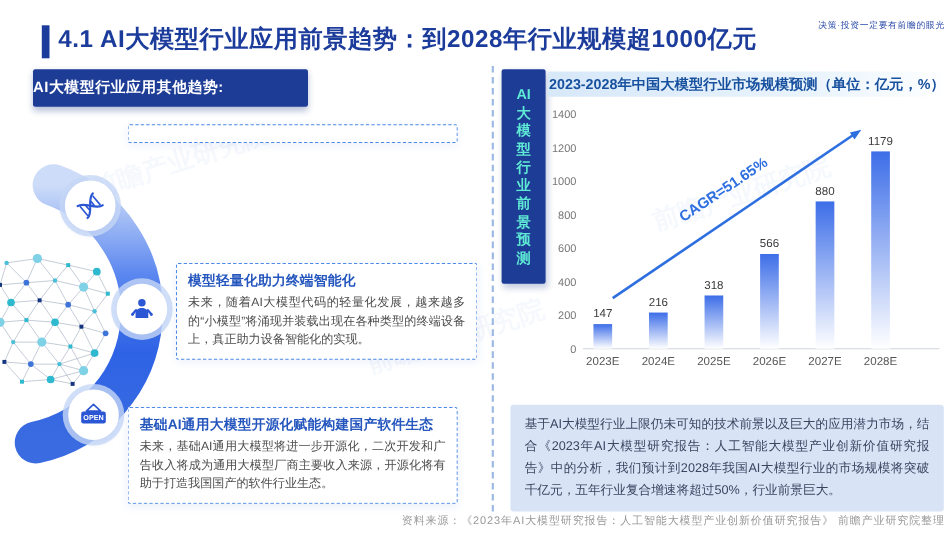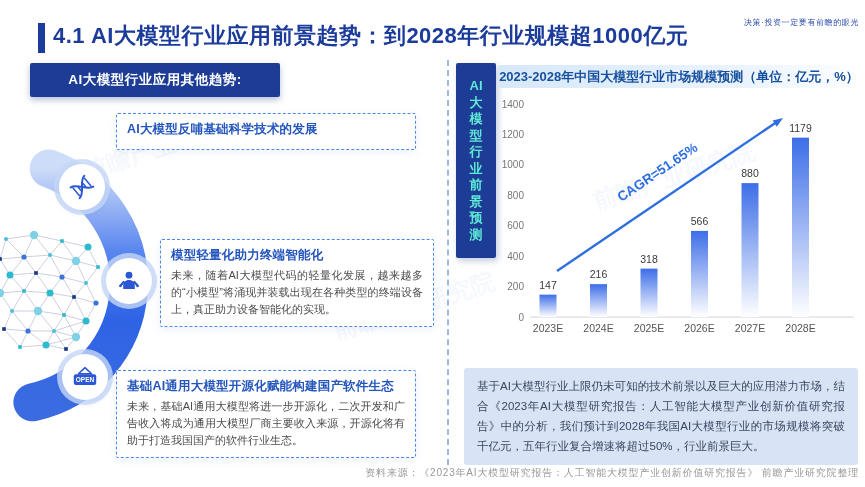--- a/index.html
+++ b/index.html
@@ -9,21 +9,21 @@
 
   
   .accent-bar{position:absolute;left:38px;top:23px;width:7px;height:30px;background:var(--accent);}
   .page-title{position:absolute;left:53px;top:21px;font-size:22px;font-weight:bold;color:var(--accent);letter-spacing:.5px;white-space:nowrap;}
   .logo{position:absolute;right:6px;top:15px;text-align:left;color:var(--accent);}
   .logo-brand{font-size:19px;font-weight:800;letter-spacing:.2px;line-height:20px;}
   .logo-tagline{font-size:8px;letter-spacing:.6px;margin-top:2px;color:#2a4aa8;}
 
   
   .panel-header{position:absolute;left:30px;top:63px;width:250px;height:34px;background:var(--navy);color:#fff;
-    font-size:13.5px;font-weight:bold;text-align:center;line-height:34px;border-radius:2px;
+    font-size:13.5px;font-weight:bold;line-height:34px;border-radius:2px;
     box-shadow:0 3px 6px rgba(20,50,130,.3);letter-spacing:.5px;}
   .arc-svg{position:absolute;left:0;top:120px;width:170px;height:365px;}
   .mesh-svg{position:absolute;left:-6px;top:231px;width:114px;height:128px;}
   .arc-icon{position:absolute;width:46px;height:46px;border-radius:50%;background:#fff;
     box-shadow:0 0 0 5px rgba(198,215,246,.8),0 2px 6px rgba(40,80,190,.3);
     display:flex;align-items:center;justify-content:center;}
   .trend-box{position:absolute;background:#fff;border:1.5px dashed var(--dash);border-radius:2px;
     padding:7px 10px 8px 10px;box-shadow:0 2px 8px rgba(90,130,210,.12);}
   .trend-title{font-size:12.5px;font-weight:bold;color:var(--boxtitle);margin-bottom:3px;letter-spacing:.2px;}
   .trend-body{font-size:11px;color:#4c4c4c;line-height:1.55;text-align:justify;}
@@ -212,21 +212,20 @@
 
   <div class="arc-icon" style="left:62px;top:354px;">
     <svg width="28" height="24" viewBox="0 0 30 24">
       <path d="M15 2 L8 8.5 H22 Z" fill="none" stroke="#2B56D4" stroke-width="1.6" stroke-linejoin="round"></path>
       <rect x="3" y="9" width="24" height="11.5" rx="2.2" fill="#2B56D4"></rect>
       <text x="15" y="17.6" font-size="7" font-weight="bold" fill="#ffffff" text-anchor="middle">OPEN</text>
     </svg>
   </div>
 
   <div class="trend-box trend-0">
-    <div class="trend-title">AI大模型反哺基础科学技术的发展</div>
   </div>
   <div class="trend-box trend-1">
     <div class="trend-title">模型轻量化助力终端智能化</div>
     <div class="trend-body">未来，随着AI大模型代码的轻量化发展，越来越多的“小模型”将涌现并装载出现在各种类型的终端设备上，真正助力设备智能化的实现。</div>
   </div>
   <div class="trend-box trend-2">
     <div class="trend-title">基础AI通用大模型开源化赋能构建国产软件生态</div>
     <div class="trend-body">未来，基础AI通用大模型将进一步开源化，二次开发和广告收入将成为通用大模型厂商主要收入来源，开源化将有助于打造我国国产的软件行业生态。</div>
   </div>
 

